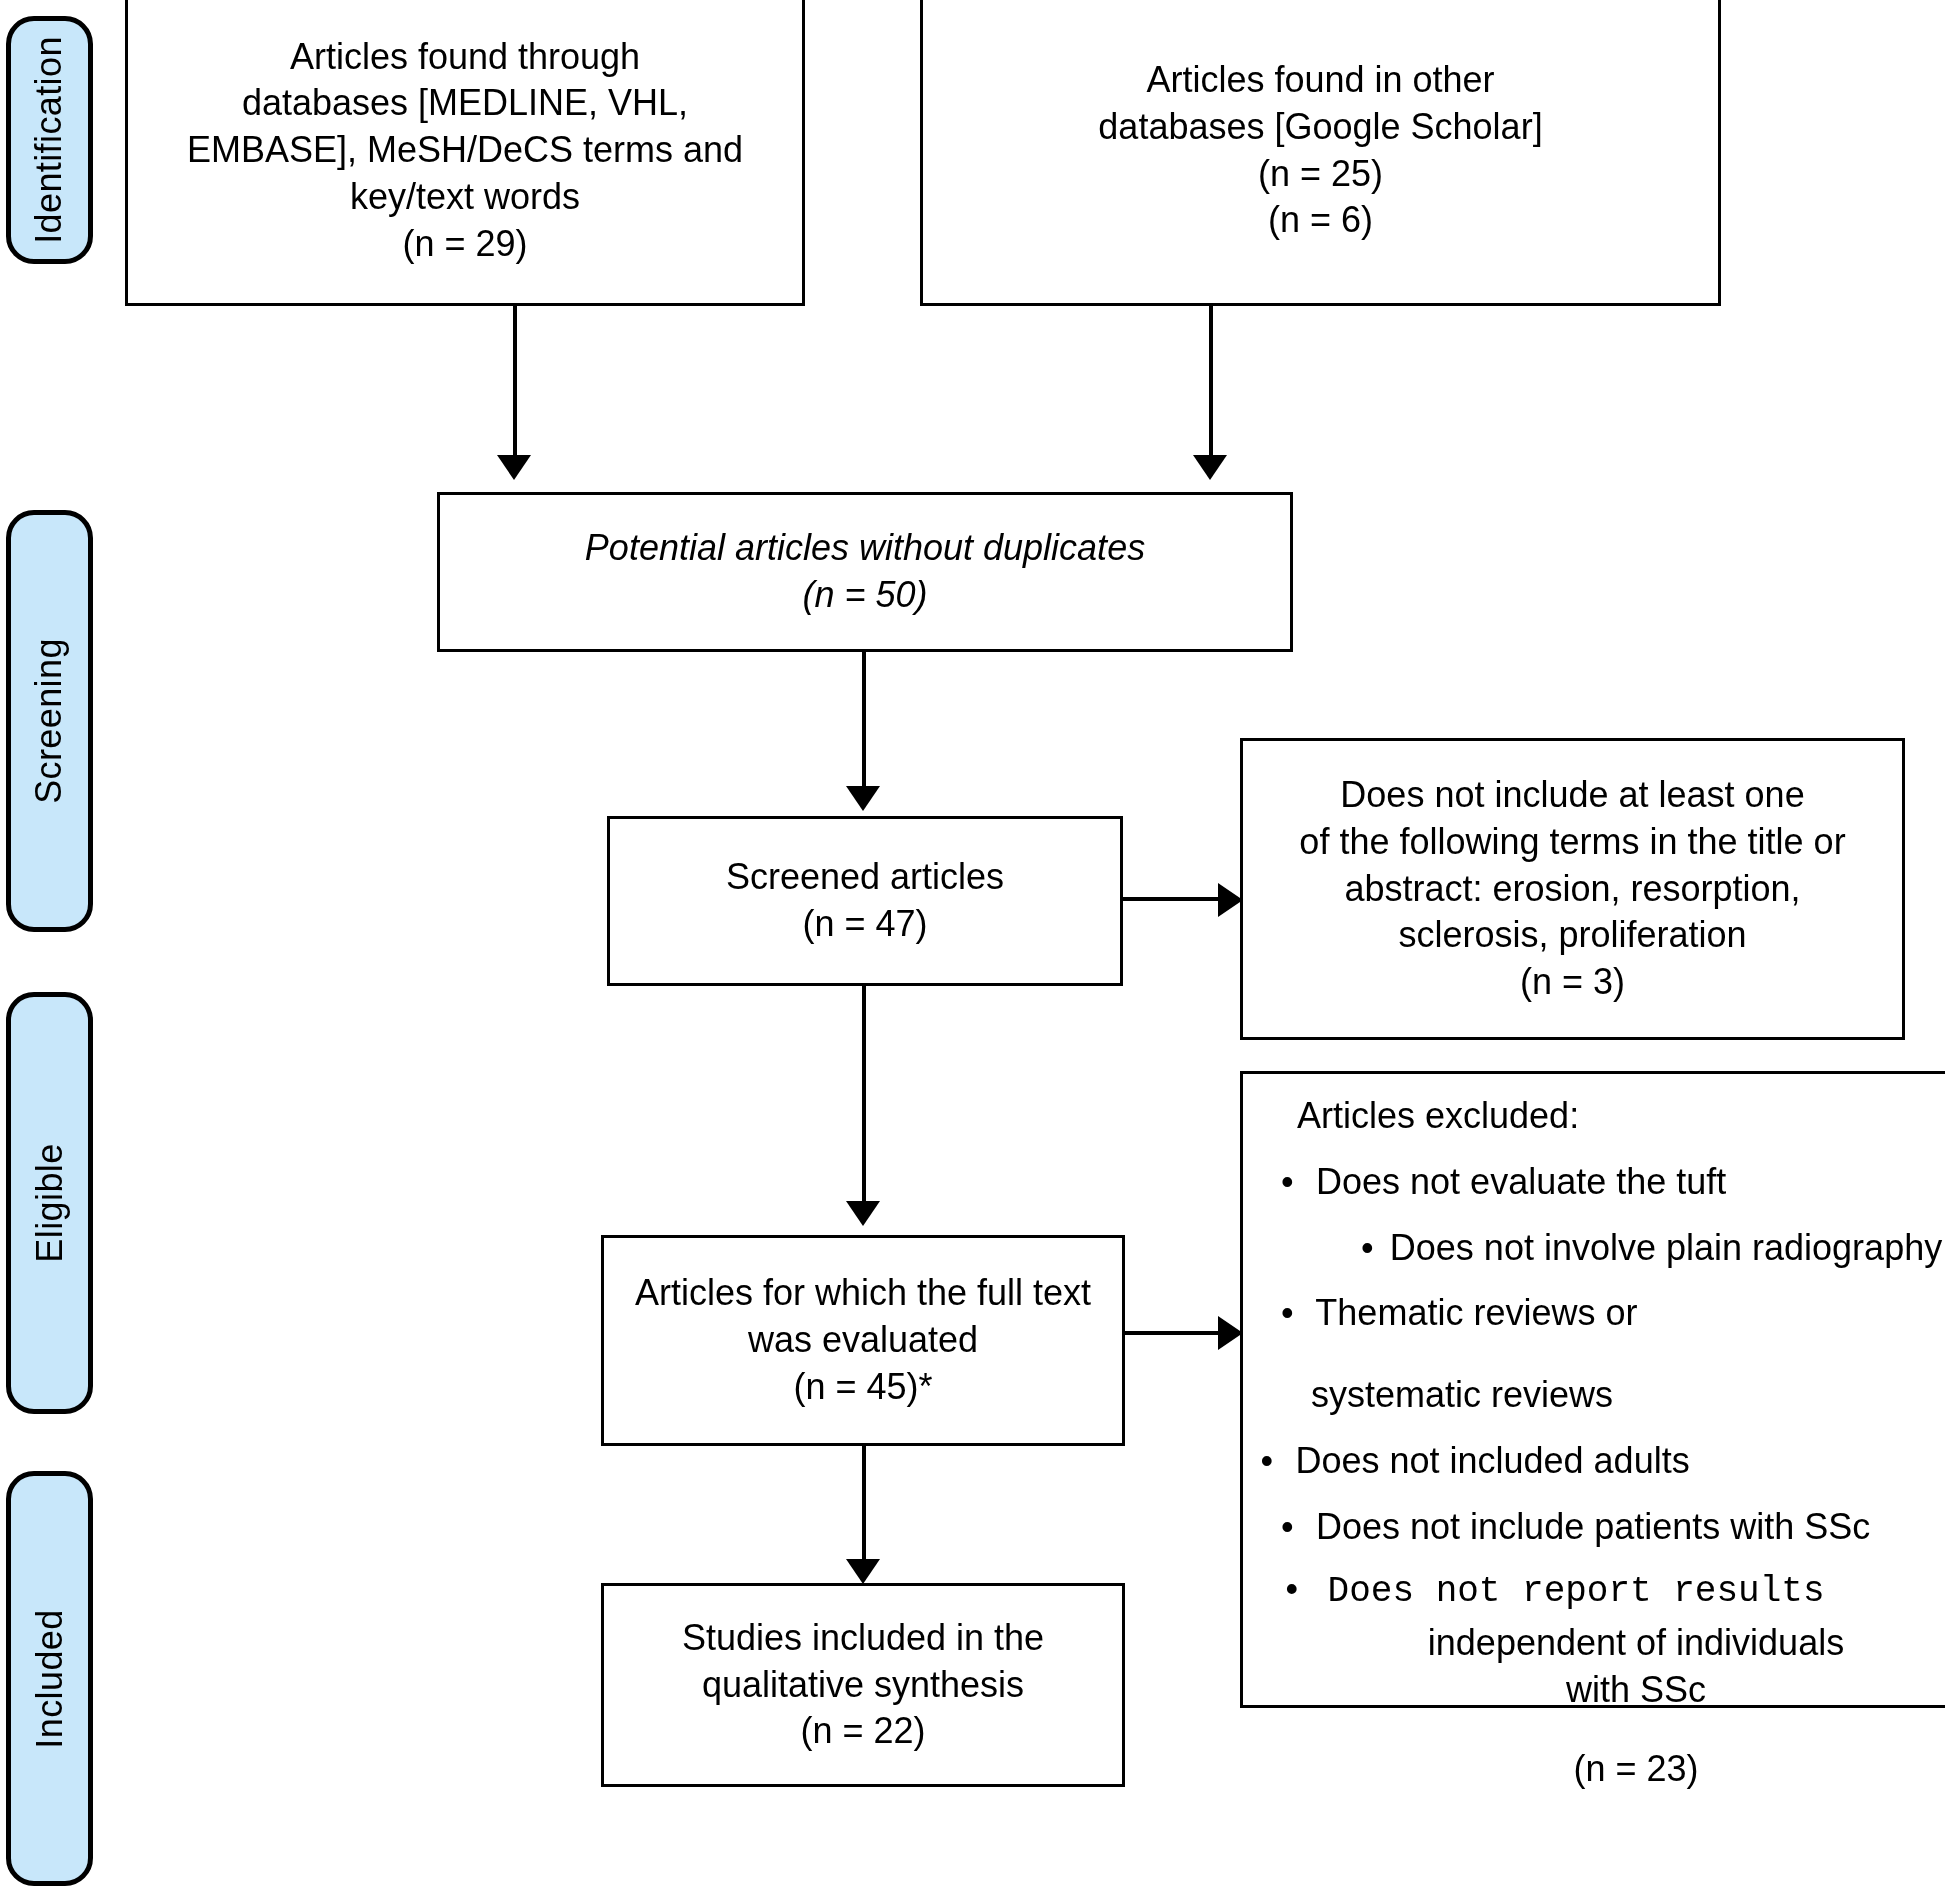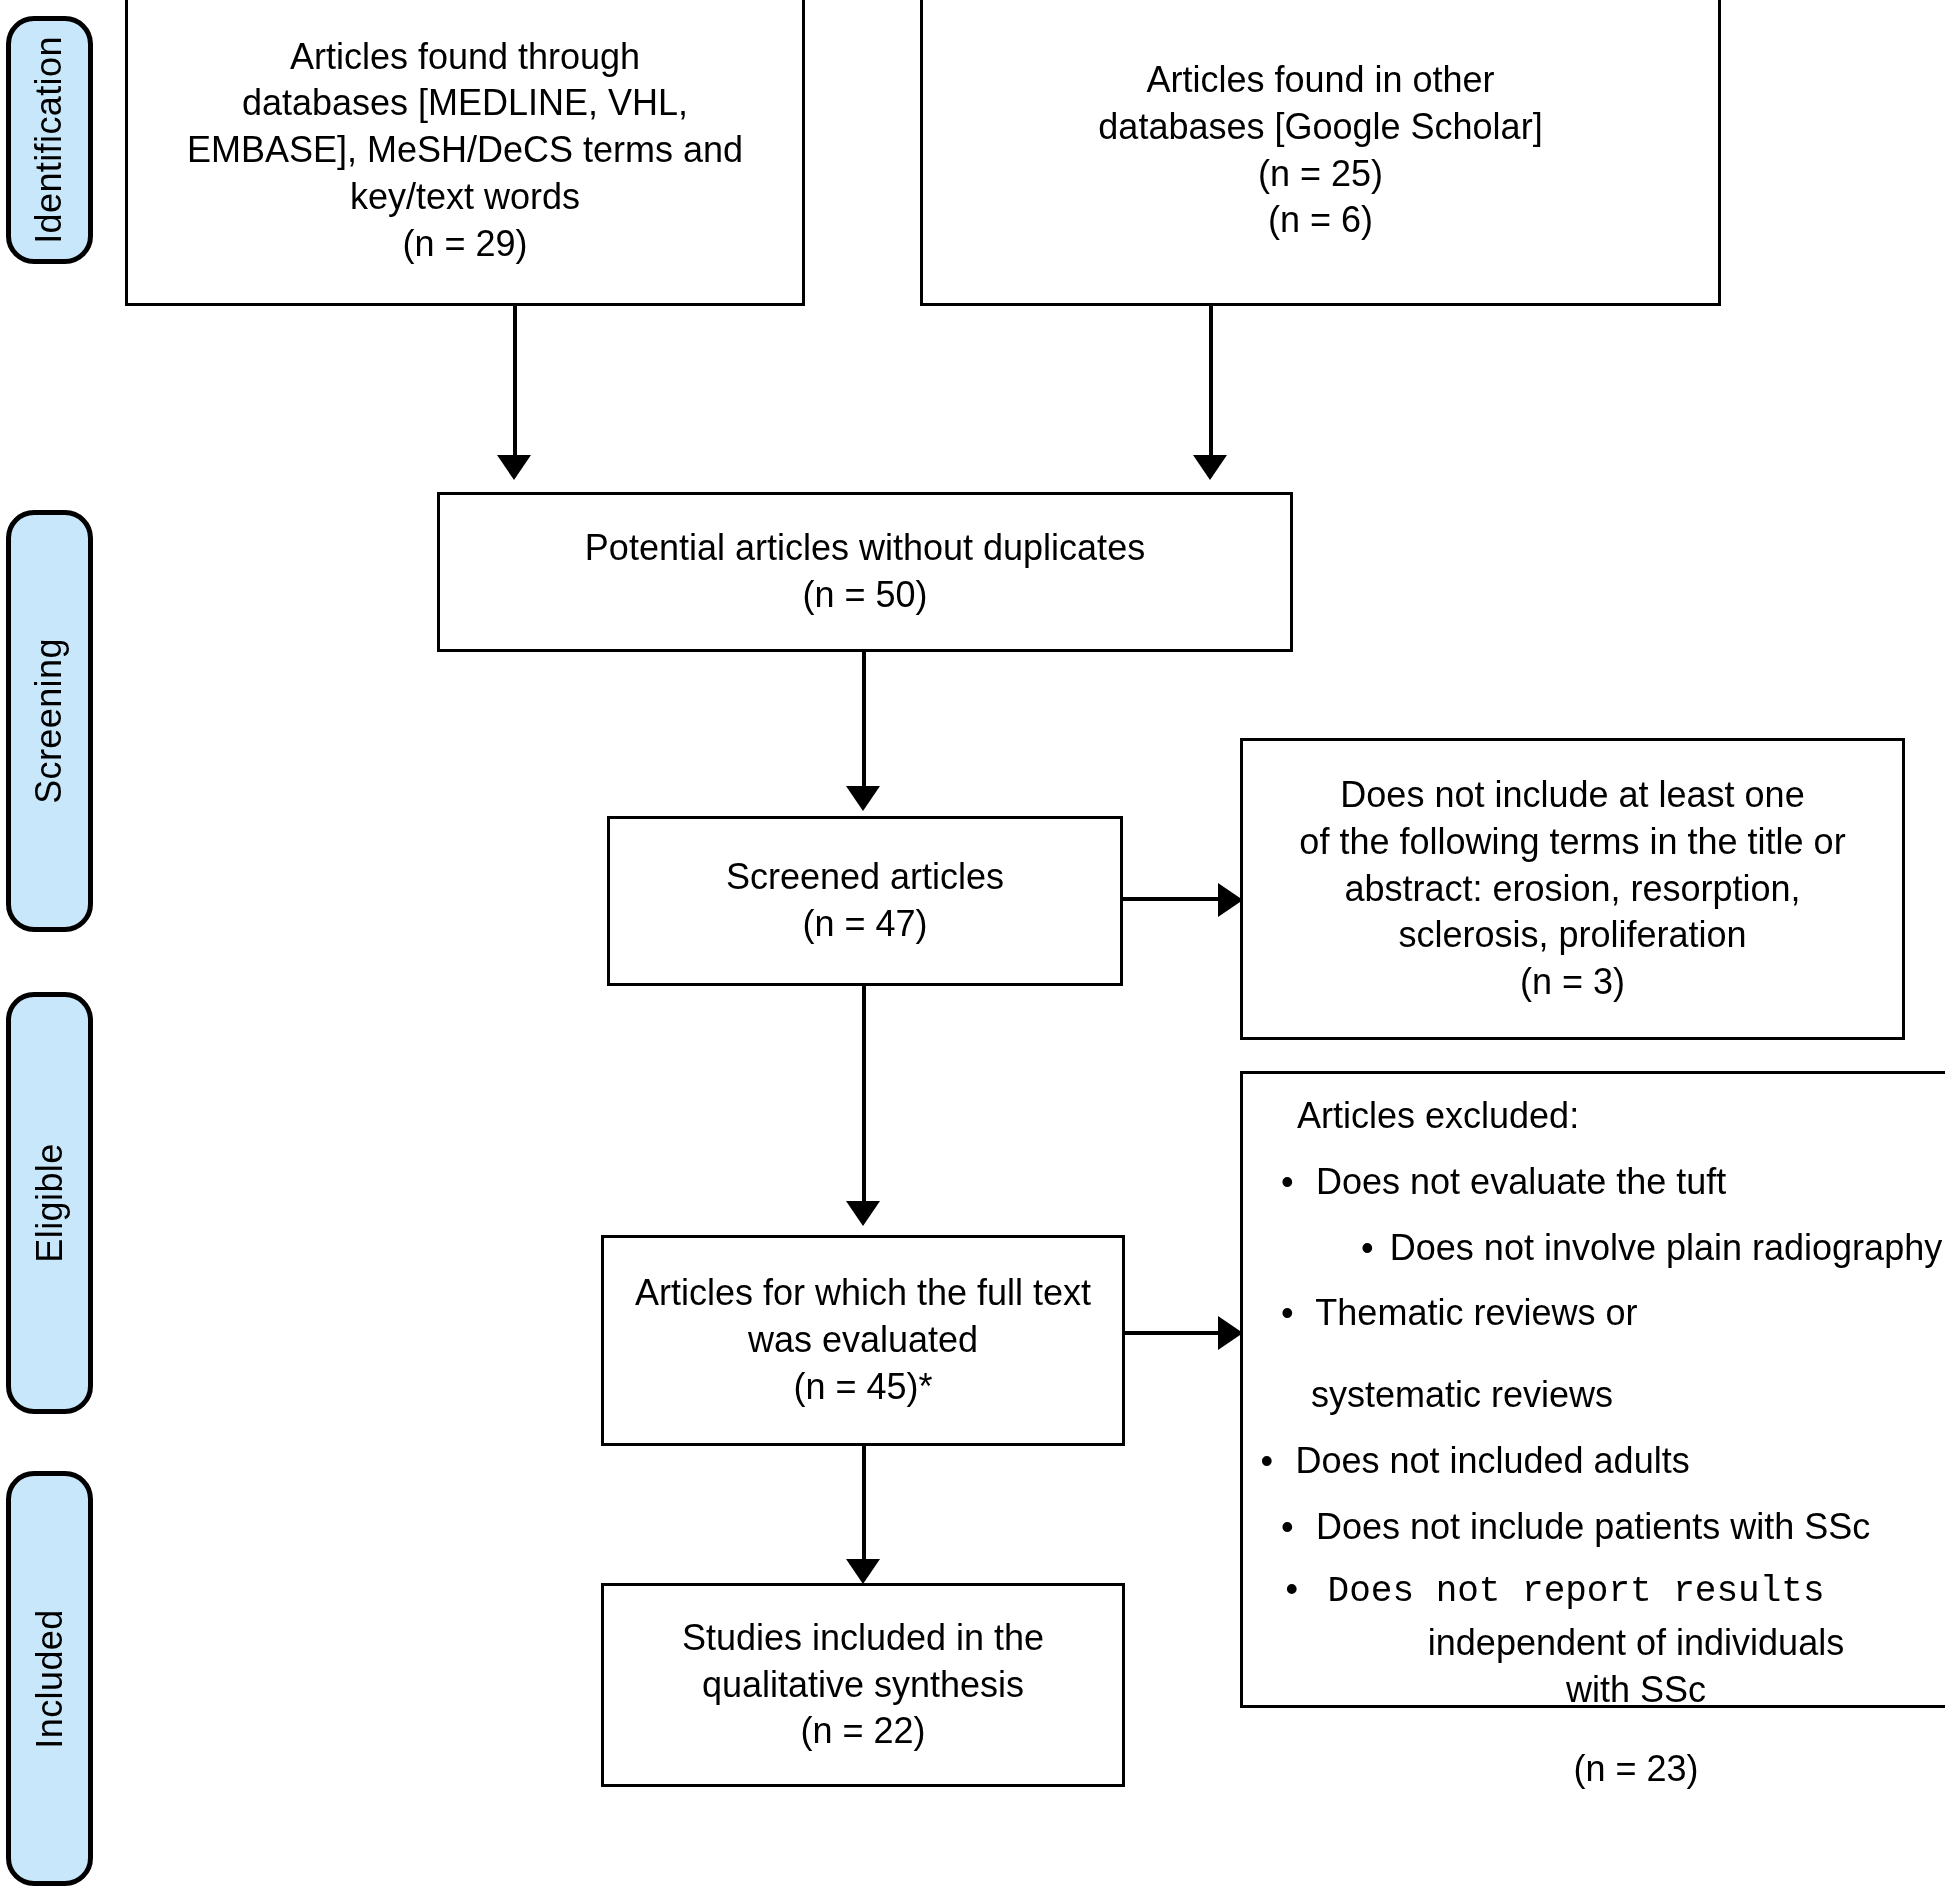--- a/index.html
+++ b/index.html
@@ -146,21 +146,21 @@
     <span class="line">(n = 25)</span>
     <span class="line">(n = 6)</span>
   </div>
 
   <div class="vline" style="left:513px; top:306px; height:153px;"></div>
   <div class="arrow-down" style="left:497px; top:455px;"></div>
 
   <div class="vline" style="left:1209px; top:306px; height:153px;"></div>
   <div class="arrow-down" style="left:1193px; top:455px;"></div>
 
-  <div class="flow-box" style="left:437px; top:492px; width:856px; height:160px;">
+  <div class="flow-box" style="left:437px; top:492px; width:856px; height:160px;font-style:italic;">
     <span class="line">Potential articles without duplicates</span>
     <span class="line">(n = 50)</span>
   </div>
 
   <div class="vline" style="left:862px; top:651px; height:138px;"></div>
   <div class="arrow-down" style="left:846px; top:786px;"></div>
 
   <div class="flow-box" style="left:607px; top:816px; width:516px; height:170px;">
     <span class="line">Screened articles</span>
     <span class="line">(n = 47)</span>

